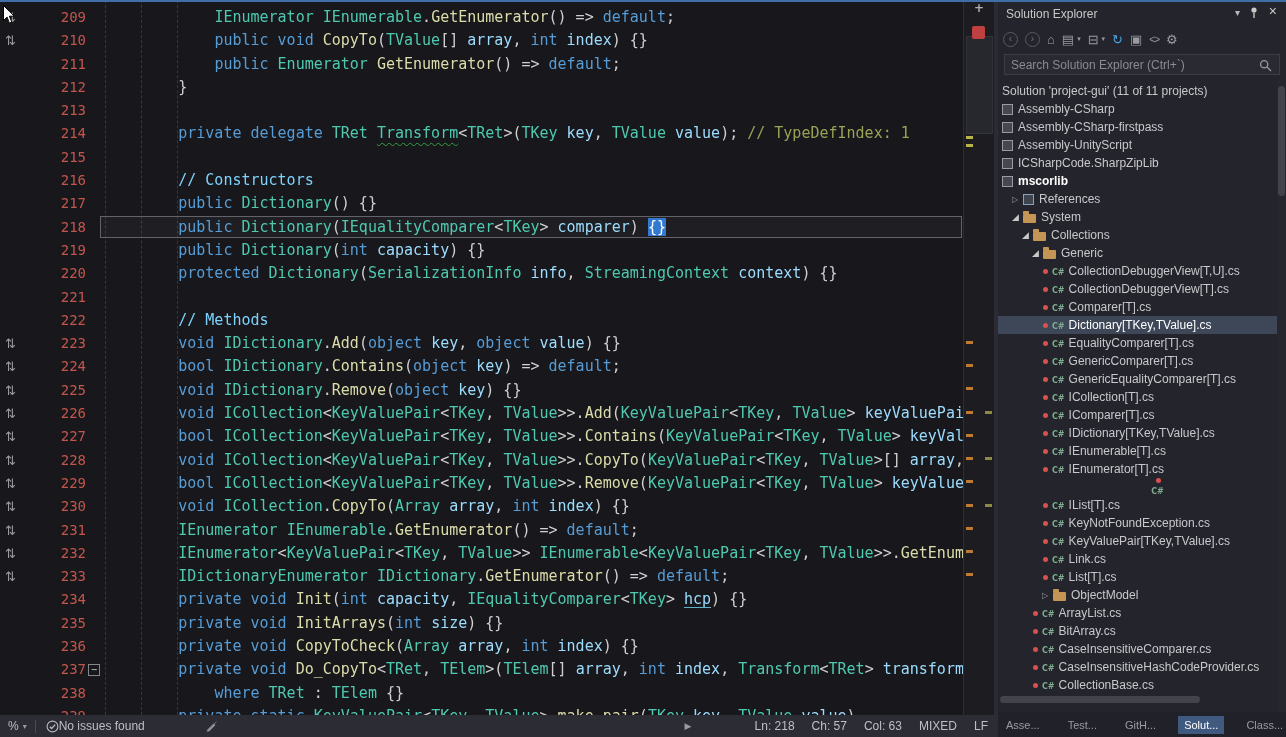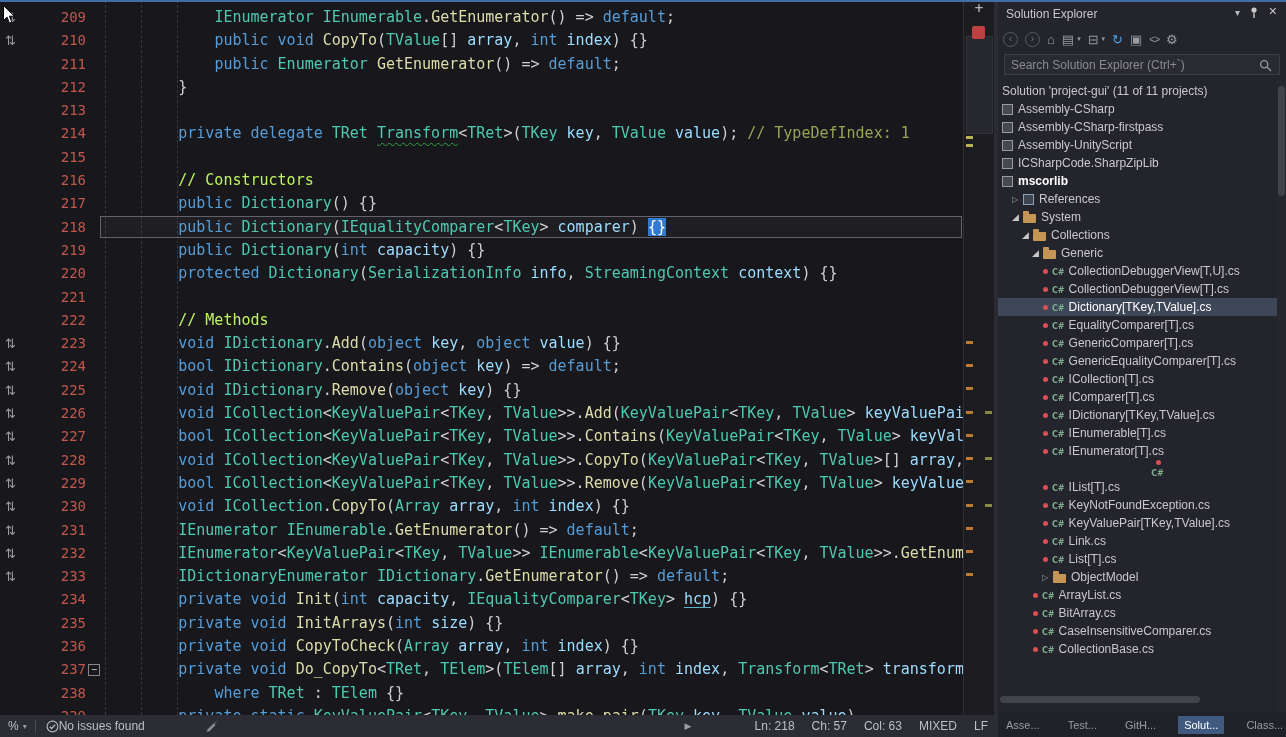--- a/index.html
+++ b/index.html
@@ -13,21 +13,21 @@
   .code-row{position:relative;height:23.3px;width:963px;overflow:hidden}
   .codetext{position:absolute;left:106px;top:0;white-space:pre;font-family:"DejaVu Sans Mono",monospace;font-size:15px;line-height:23.3px;color:#d0d0d0}
   .lnum{position:absolute;left:18px;top:0;width:68px;text-align:right;font-family:"DejaVu Sans Mono",monospace;font-size:14px;line-height:23.3px;color:#c2564c}
   .glyph{position:absolute;left:5px;top:0;font-family:"DejaVu Sans",sans-serif;font-size:13px;line-height:23.3px;color:#9a9aa0}
   .foldbox{position:absolute;left:88px;top:6px;width:12px;height:12px;box-sizing:border-box;border:1px solid #85858c;background:#18181c;color:#c8c8c8;font:10px/10px "DejaVu Sans Mono",monospace;text-align:center}
   .curbox{position:absolute;left:100px;right:1px;top:0;bottom:1px;border:1px solid #62626a;background:rgba(255,255,255,.03)}
   .tk-k{color:#569CD6}
   .tk-t{color:#4EC9B0}
   .tk-m{color:#DCDCAA}
   .tk-p{color:#9CDCFE}
-  .tk-c{color:#bef264}
+  .tk-c{color:#7dd3fc}
   .tk-c2{color:#9aa257}
   .tk-o{color:#d0d0d0}
   .tk-sel{background:#3279d2;color:#ffffff}
   .tk-tsq{color:#4EC9B0;text-decoration-line:underline;text-decoration-style:wavy;text-decoration-color:#2fa33f;text-decoration-thickness:1px;text-underline-offset:4px}
   .tk-pu{color:#9CDCFE;text-decoration-line:underline;text-decoration-color:#5fb3c8;text-decoration-thickness:1px;text-underline-offset:3px}
   #cursor-svg{position:absolute;left:2px;top:5px;z-index:60}
 
   
   #ed-scroll{position:absolute;left:963px;top:0;width:30px;height:715px;background:#1c1c21;border-left:1px solid #2e2e36;z-index:3}
   #ed-thumb{position:absolute;left:2px;top:36px;width:25px;height:96px;background:#27272e;border:1px solid #32323a}
@@ -350,20 +350,25 @@
       <div class="tree-row" style="padding-left: 44px;">
         <span class="dot"></span>
         <span class="icon-cs"></span>
         <span class="tlabel">CollectionDebuggerView[T,U].cs</span>
       </div>
       <div class="tree-row" style="padding-left: 44px;">
         <span class="dot"></span>
         <span class="icon-cs"></span>
         <span class="tlabel">CollectionDebuggerView[T].cs</span>
       </div>
+      <div class="tree-row" style="padding-left: 44px;">
+        <span class="dot"></span>
+        <span class="icon-cs"></span>
+        <span class="tlabel">Comparer[T].cs</span>
+      </div>
       <div class="tree-row selected" style="padding-left: 44px;">
         <span class="dot"></span>
         <span class="icon-cs"></span>
         <span class="tlabel">Dictionary[TKey,TValue].cs</span>
       </div>
       <div class="tree-row" style="padding-left: 44px;">
         <span class="dot"></span>
         <span class="icon-cs"></span>
         <span class="tlabel">EqualityComparer[T].cs</span>
       </div>
@@ -444,20 +449,25 @@
       </div>
       <div class="tree-row" style="padding-left: 34px;">
         <span class="dot"></span>
         <span class="icon-cs"></span>
         <span class="tlabel">BitArray.cs</span>
       </div>
       <div class="tree-row" style="padding-left: 34px;">
         <span class="dot"></span>
         <span class="icon-cs"></span>
         <span class="tlabel">CaseInsensitiveComparer.cs</span>
+      </div>
+      <div class="tree-row" style="padding-left: 34px;">
+        <span class="dot"></span>
+        <span class="icon-cs"></span>
+        <span class="tlabel">CaseInsensitiveHashCodeProvider.cs</span>
       </div>
       <div class="tree-row" style="padding-left: 34px;">
         <span class="dot"></span>
         <span class="icon-cs"></span>
         <span class="tlabel">CollectionBase.cs</span>
       </div>
     </div>
   <div id="tree-hscroll">
       <div id="tree-hthumb"></div>
     </div>

